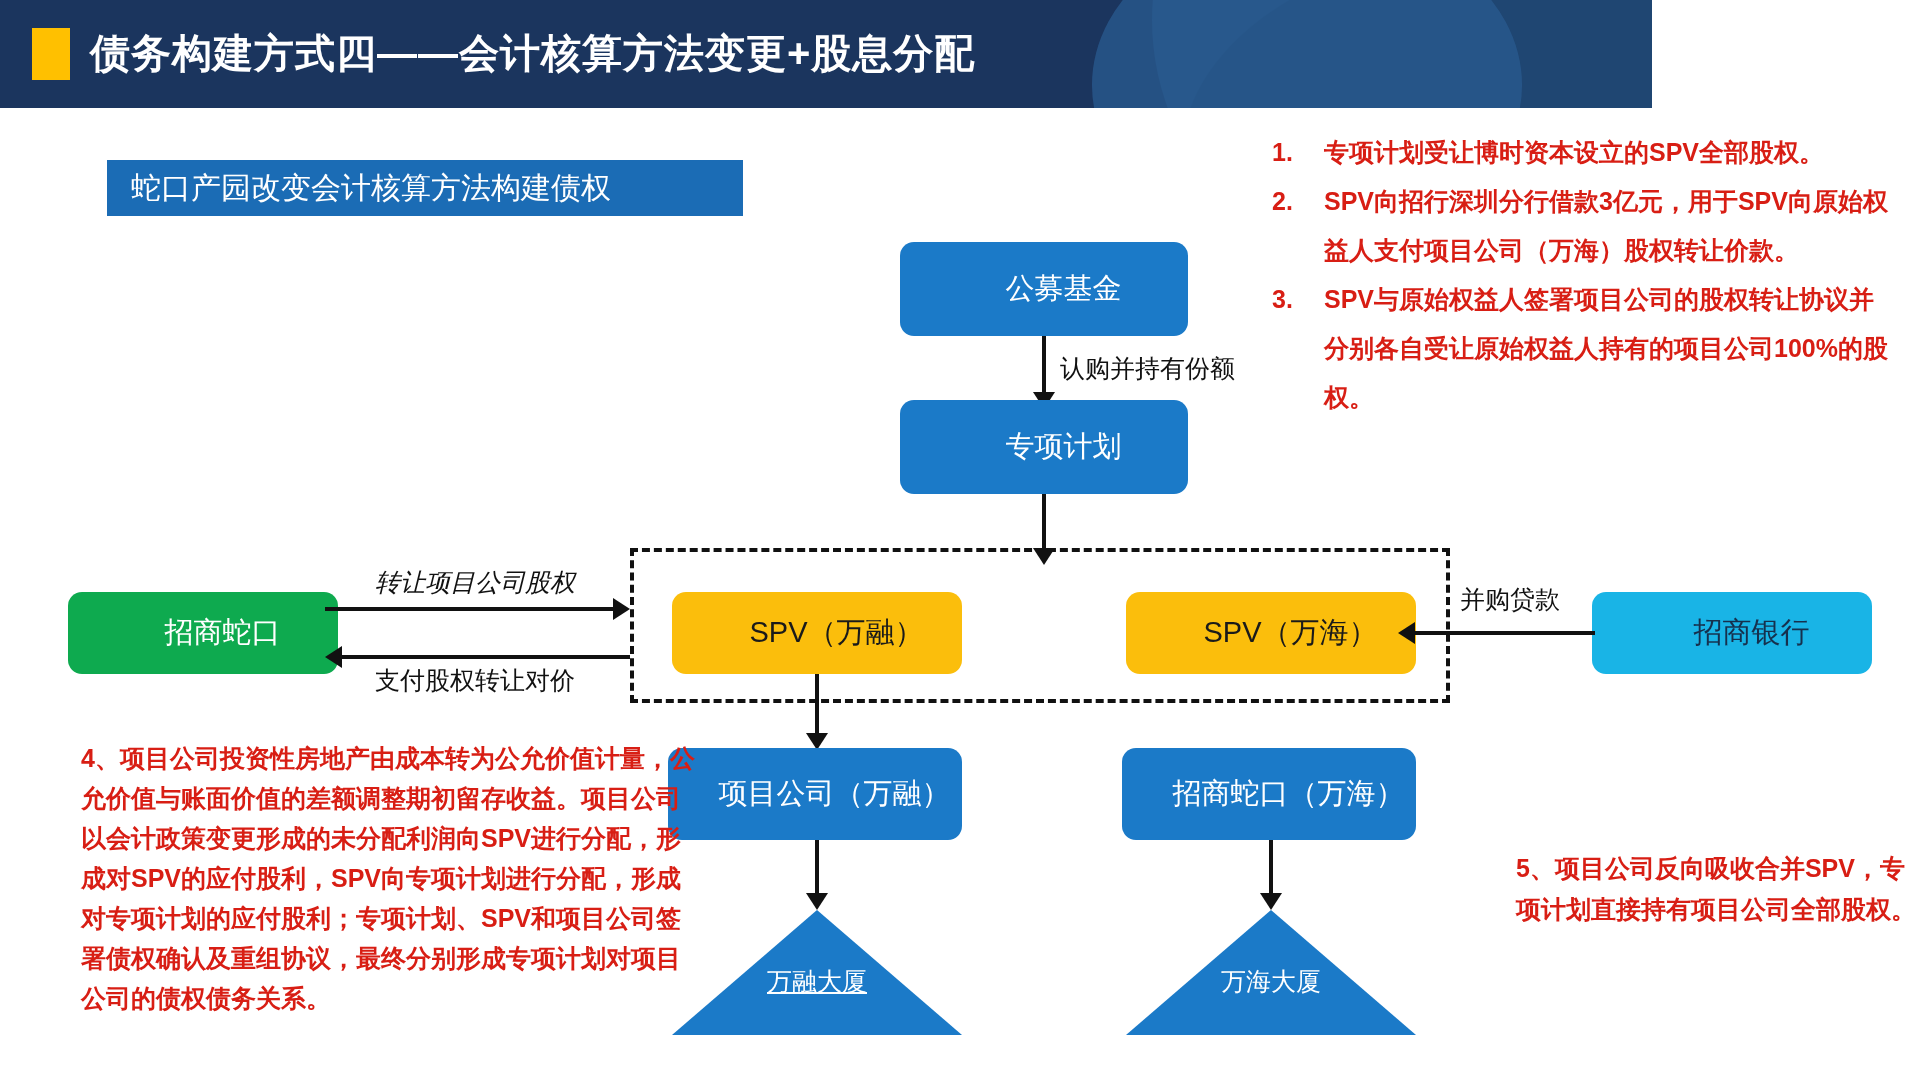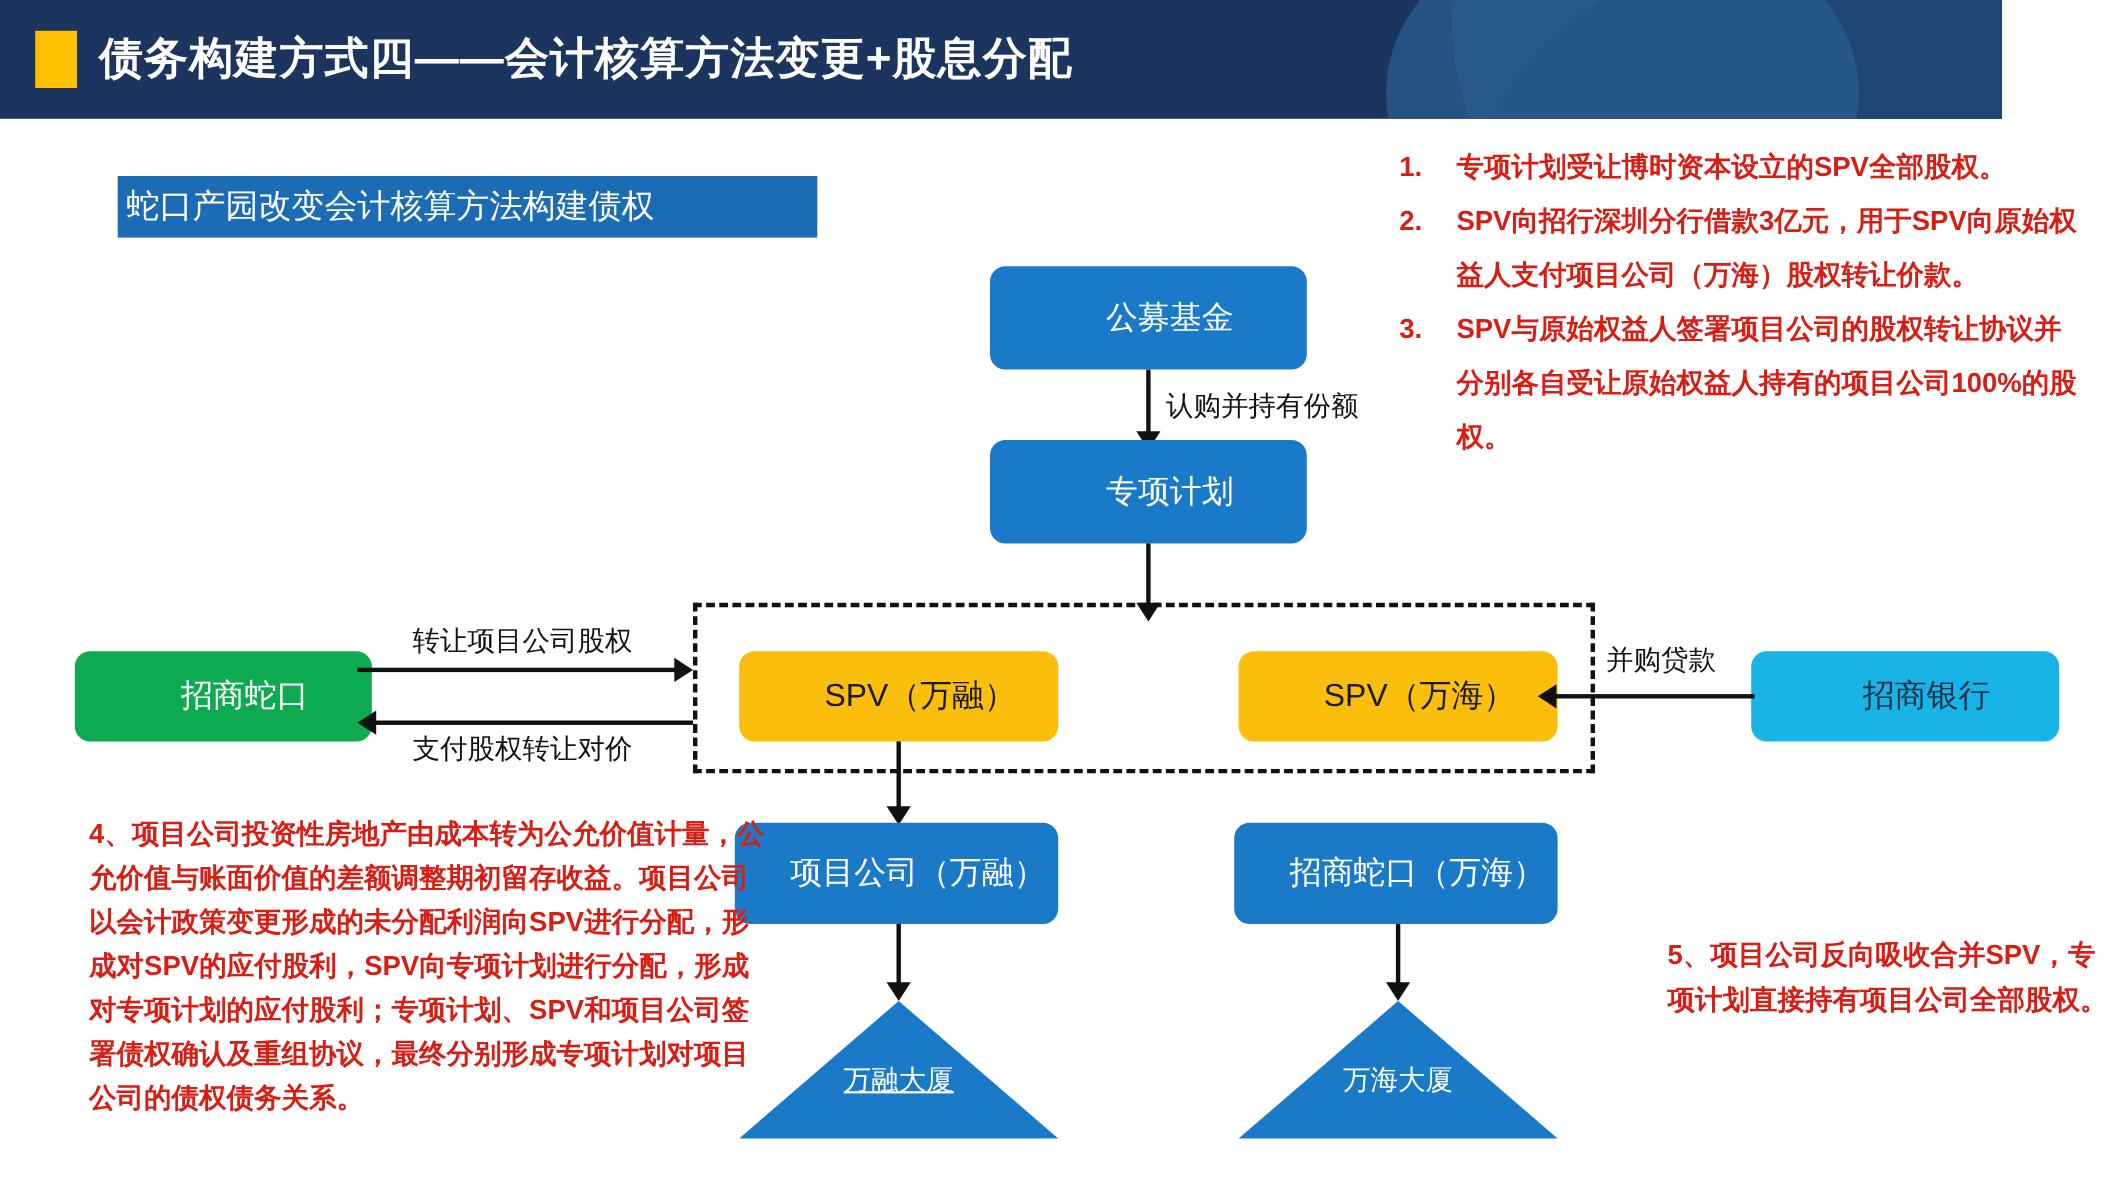--- a/index.html
+++ b/index.html
@@ -7,21 +7,21 @@
     width:1920px;height:1080px;
     background:#ffffff;
     font-family:"Liberation Sans","DejaVu Sans",sans-serif;
     overflow:hidden;
     position:relative;
   }
   #slide{position:relative;width:1920px;height:1080px;overflow:hidden;background:#fff;}
 
   
   .header{
-    position:absolute;left:0;top:0;width:1820px;height:108px;
+    position:absolute;left:0;top:0;width:1652px;height:108px;
     background:#1b355e;overflow:hidden;
   }
   .hdr-deco1{
     position:absolute;right:-120px;top:-260px;width:620px;height:560px;
     border-radius:50%;background:#24507f;
   }
   .hdr-deco2{
     position:absolute;right:-230px;top:-60px;width:700px;height:430px;
     border-radius:50%;background:#1f4672;
   }
@@ -35,21 +35,21 @@
   .hdr-title{
     position:absolute;left:90px;top:18px;
     font-size:40px;font-weight:bold;color:#ffffff;letter-spacing:1px;
     line-height:70px;white-space:nowrap;
   }
 
   
   .subtitle-bar{
     position:absolute;left:107px;top:160px;width:636px;height:56px;
     background:#1b6cb5;color:#ffffff;
-    font-size:30px;line-height:56px;padding-left:8px;box-sizing:border-box;
+    font-size:30px;line-height:56px;padding-left:24px;box-sizing:border-box;
     white-space:nowrap;
   }
 
   
   .node{
     position:absolute;box-sizing:border-box;
     display:flex;align-items:center;justify-content:center;
     text-align:center;border-radius:14px;
     font-size:29px;color:#ffffff;white-space:nowrap;padding-left:39px;
   }
@@ -152,21 +152,21 @@
 
   <div class="dashed-box" style="left:630px;top:548px;width:820px;height:155px;"></div>
 
   <div class="node amber" style="left:672px;top:592px;width:290px;height:82px;">SPV（万融）</div>
   <div class="node amber" style="left:1126px;top:592px;width:290px;height:82px;">SPV（万海）</div>
 
   <div class="node green" style="left:68px;top:592px;width:270px;height:82px;">招商蛇口</div>
 
   <div class="hline" style="left:325px;top:607px;width:290px;"></div>
   <div class="arrow-right" style="left:613px;top:598px;"></div>
-  <div class="edge-label" style="left:375px;top:566px;">转让项目公司股权</div>
+  <div class="edge-label" style="left:375px;top:566px;font-style:italic;">转让项目公司股权</div>
 
   <div class="hline" style="left:340px;top:655px;width:290px;"></div>
   <div class="arrow-left" style="left:325px;top:646px;"></div>
   <div class="edge-label" style="left:375px;top:664px;">支付股权转让对价</div>
 
   <div class="node cyan" style="left:1592px;top:592px;width:280px;height:82px;">招商银行</div>
 
   <div class="hline" style="left:1410px;top:631px;width:185px;"></div>
   <div class="arrow-left" style="left:1398px;top:622px;"></div>
   <div class="edge-label" style="left:1460px;top:583px;">并购贷款</div>

